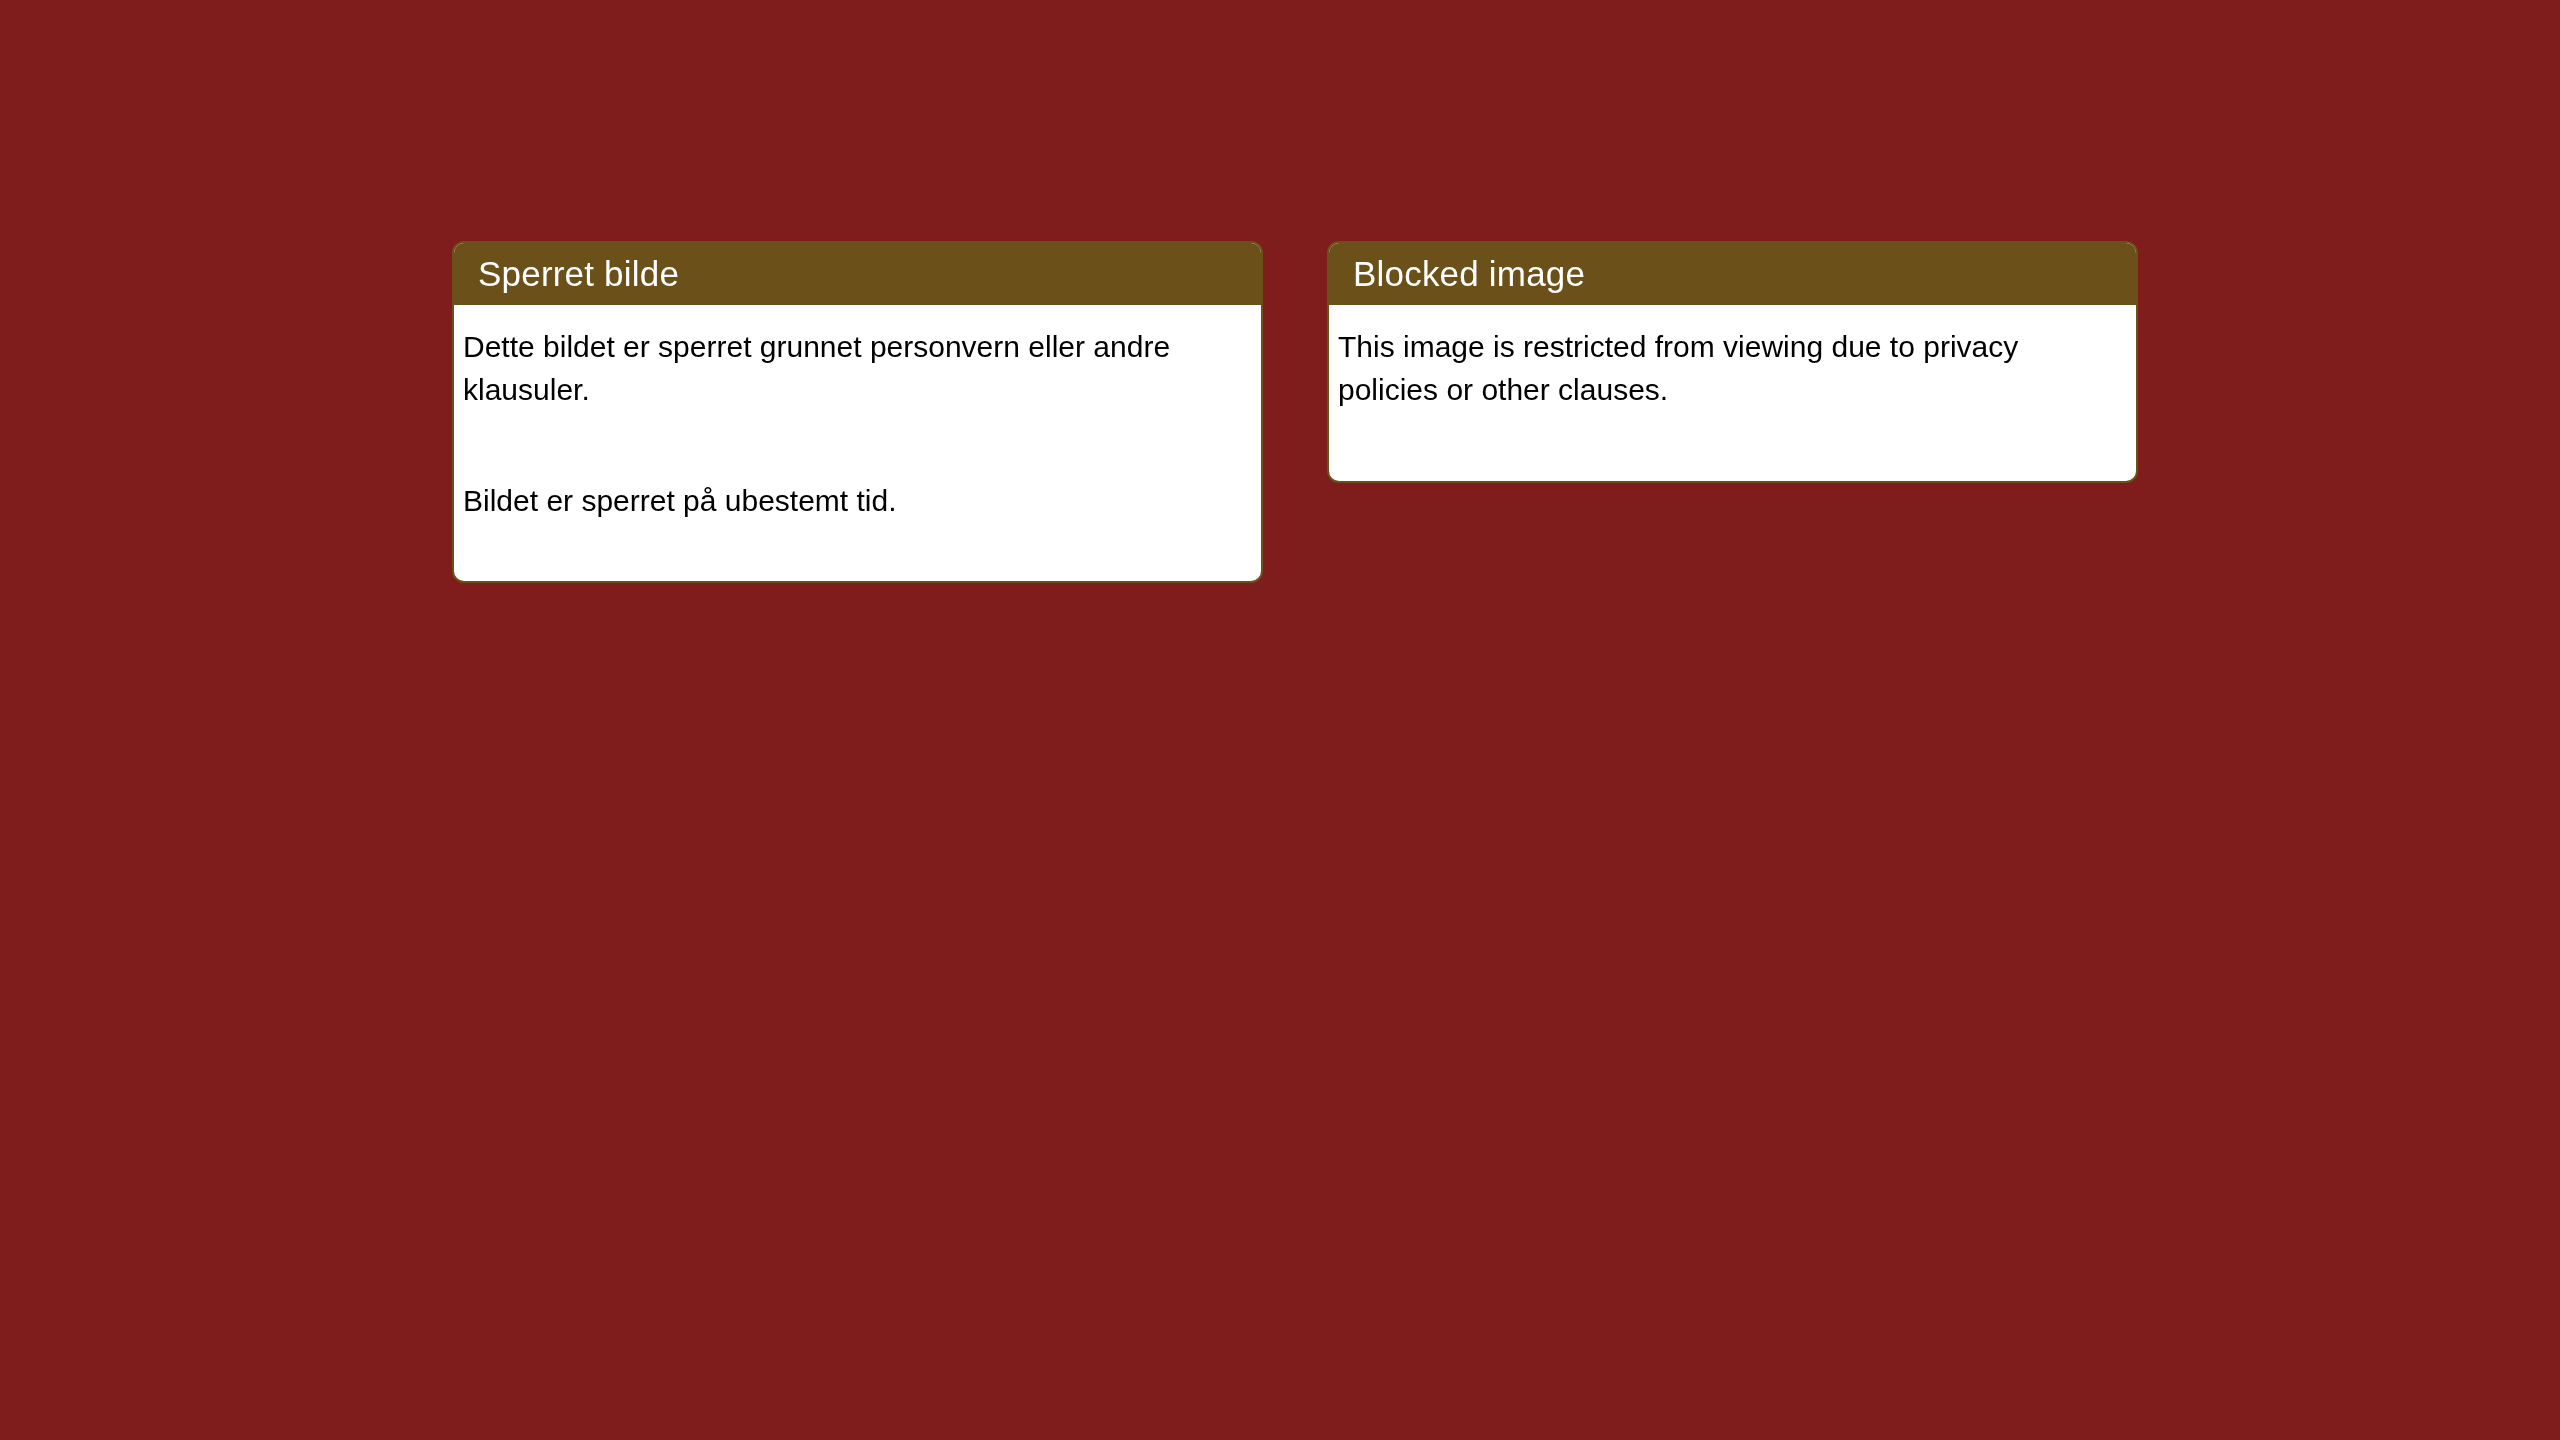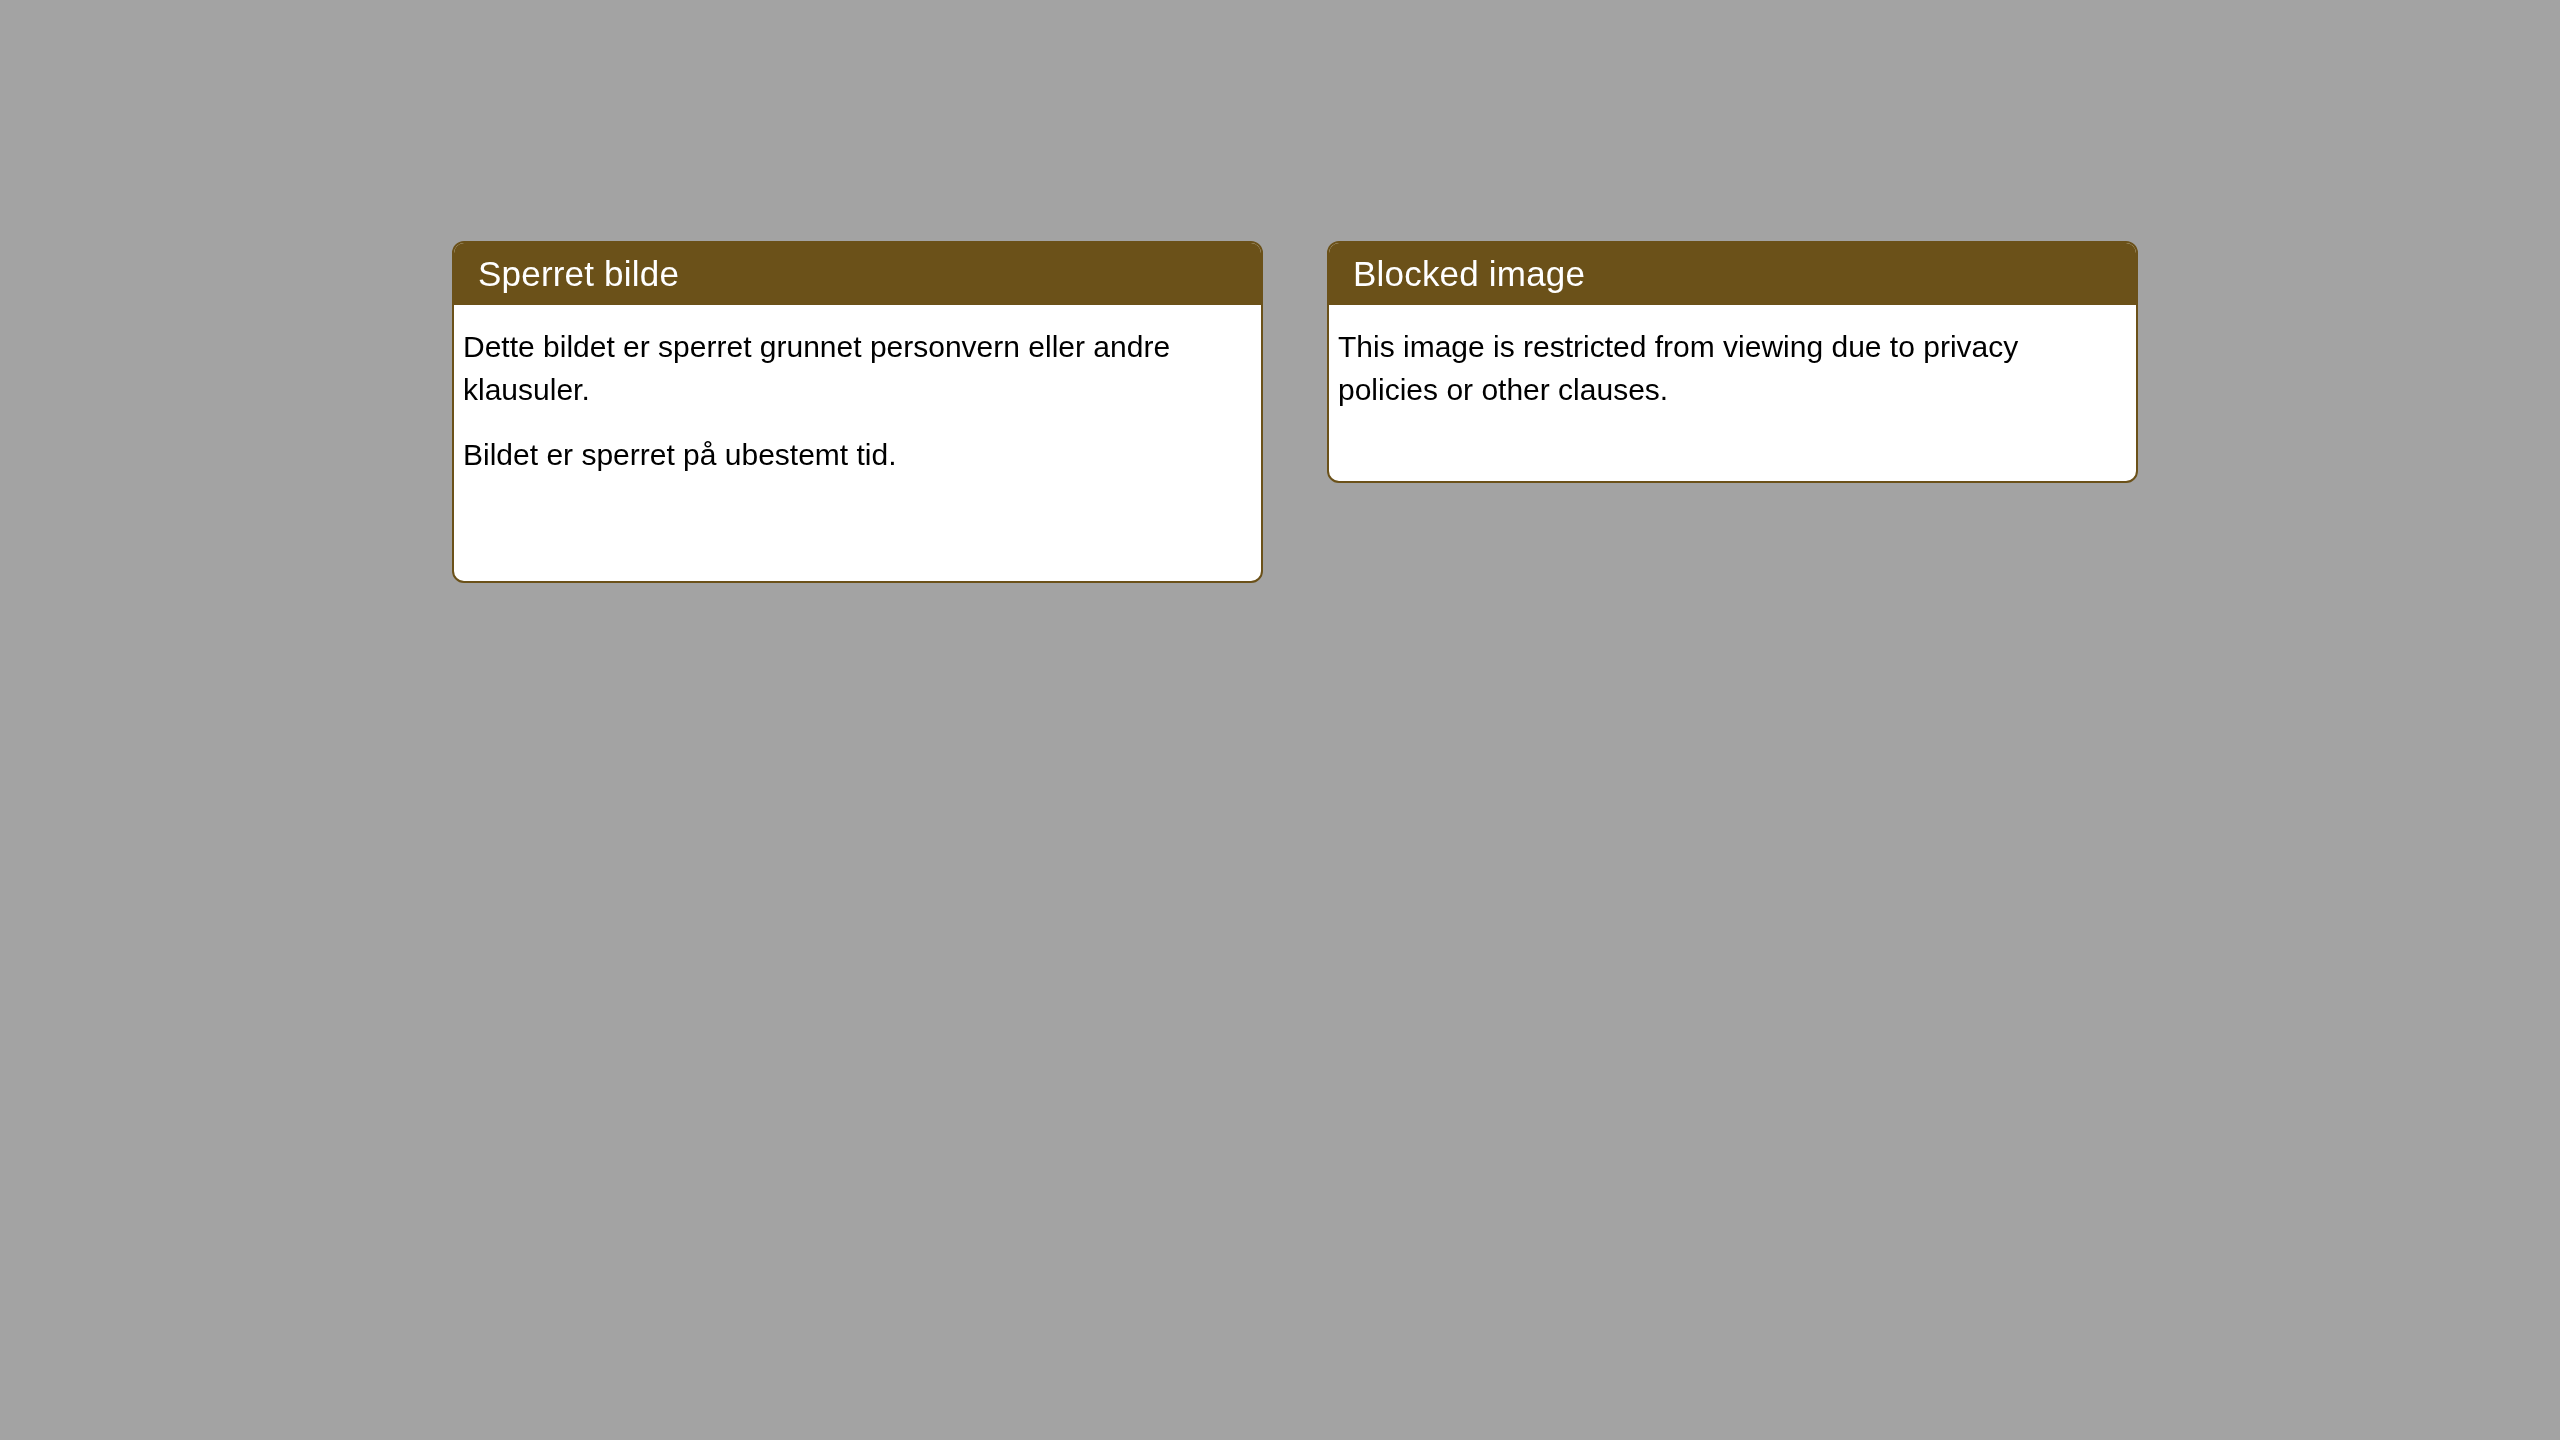--- a/index.html
+++ b/index.html
@@ -14,21 +14,21 @@
     overflow: hidden;
     position: relative;
   }
 
   #stage {
     position: absolute;
     left: 0;
     top: 0;
     width: 2560px;
     height: 1440px;
-    background: #a3a3a3;
+    background: #7f1d1d;
   }
 
   .notice-card {
     position: absolute;
     top: 241px;
     box-sizing: border-box;
     background: #ffffff;
     border: 2px solid #6b5119;
     border-radius: 12px;
     overflow: hidden;
@@ -73,21 +73,21 @@
   .card-paragraph {
     color: #000000;
     font-size: 30px;
     line-height: 43px;
     font-weight: 400;
     margin: 0;
     max-width: 740px;
   }
 
   .card-paragraph + .card-paragraph {
-    margin-top: 22px;
+    margin-top: 68px;
   }
 </style>
 </head>
 <body>
 
 <div id="stage">
 
   <section class="notice-card card-left">
     <div class="card-header">
       <h2 class="card-header-title">Sperret bilde</h2>

